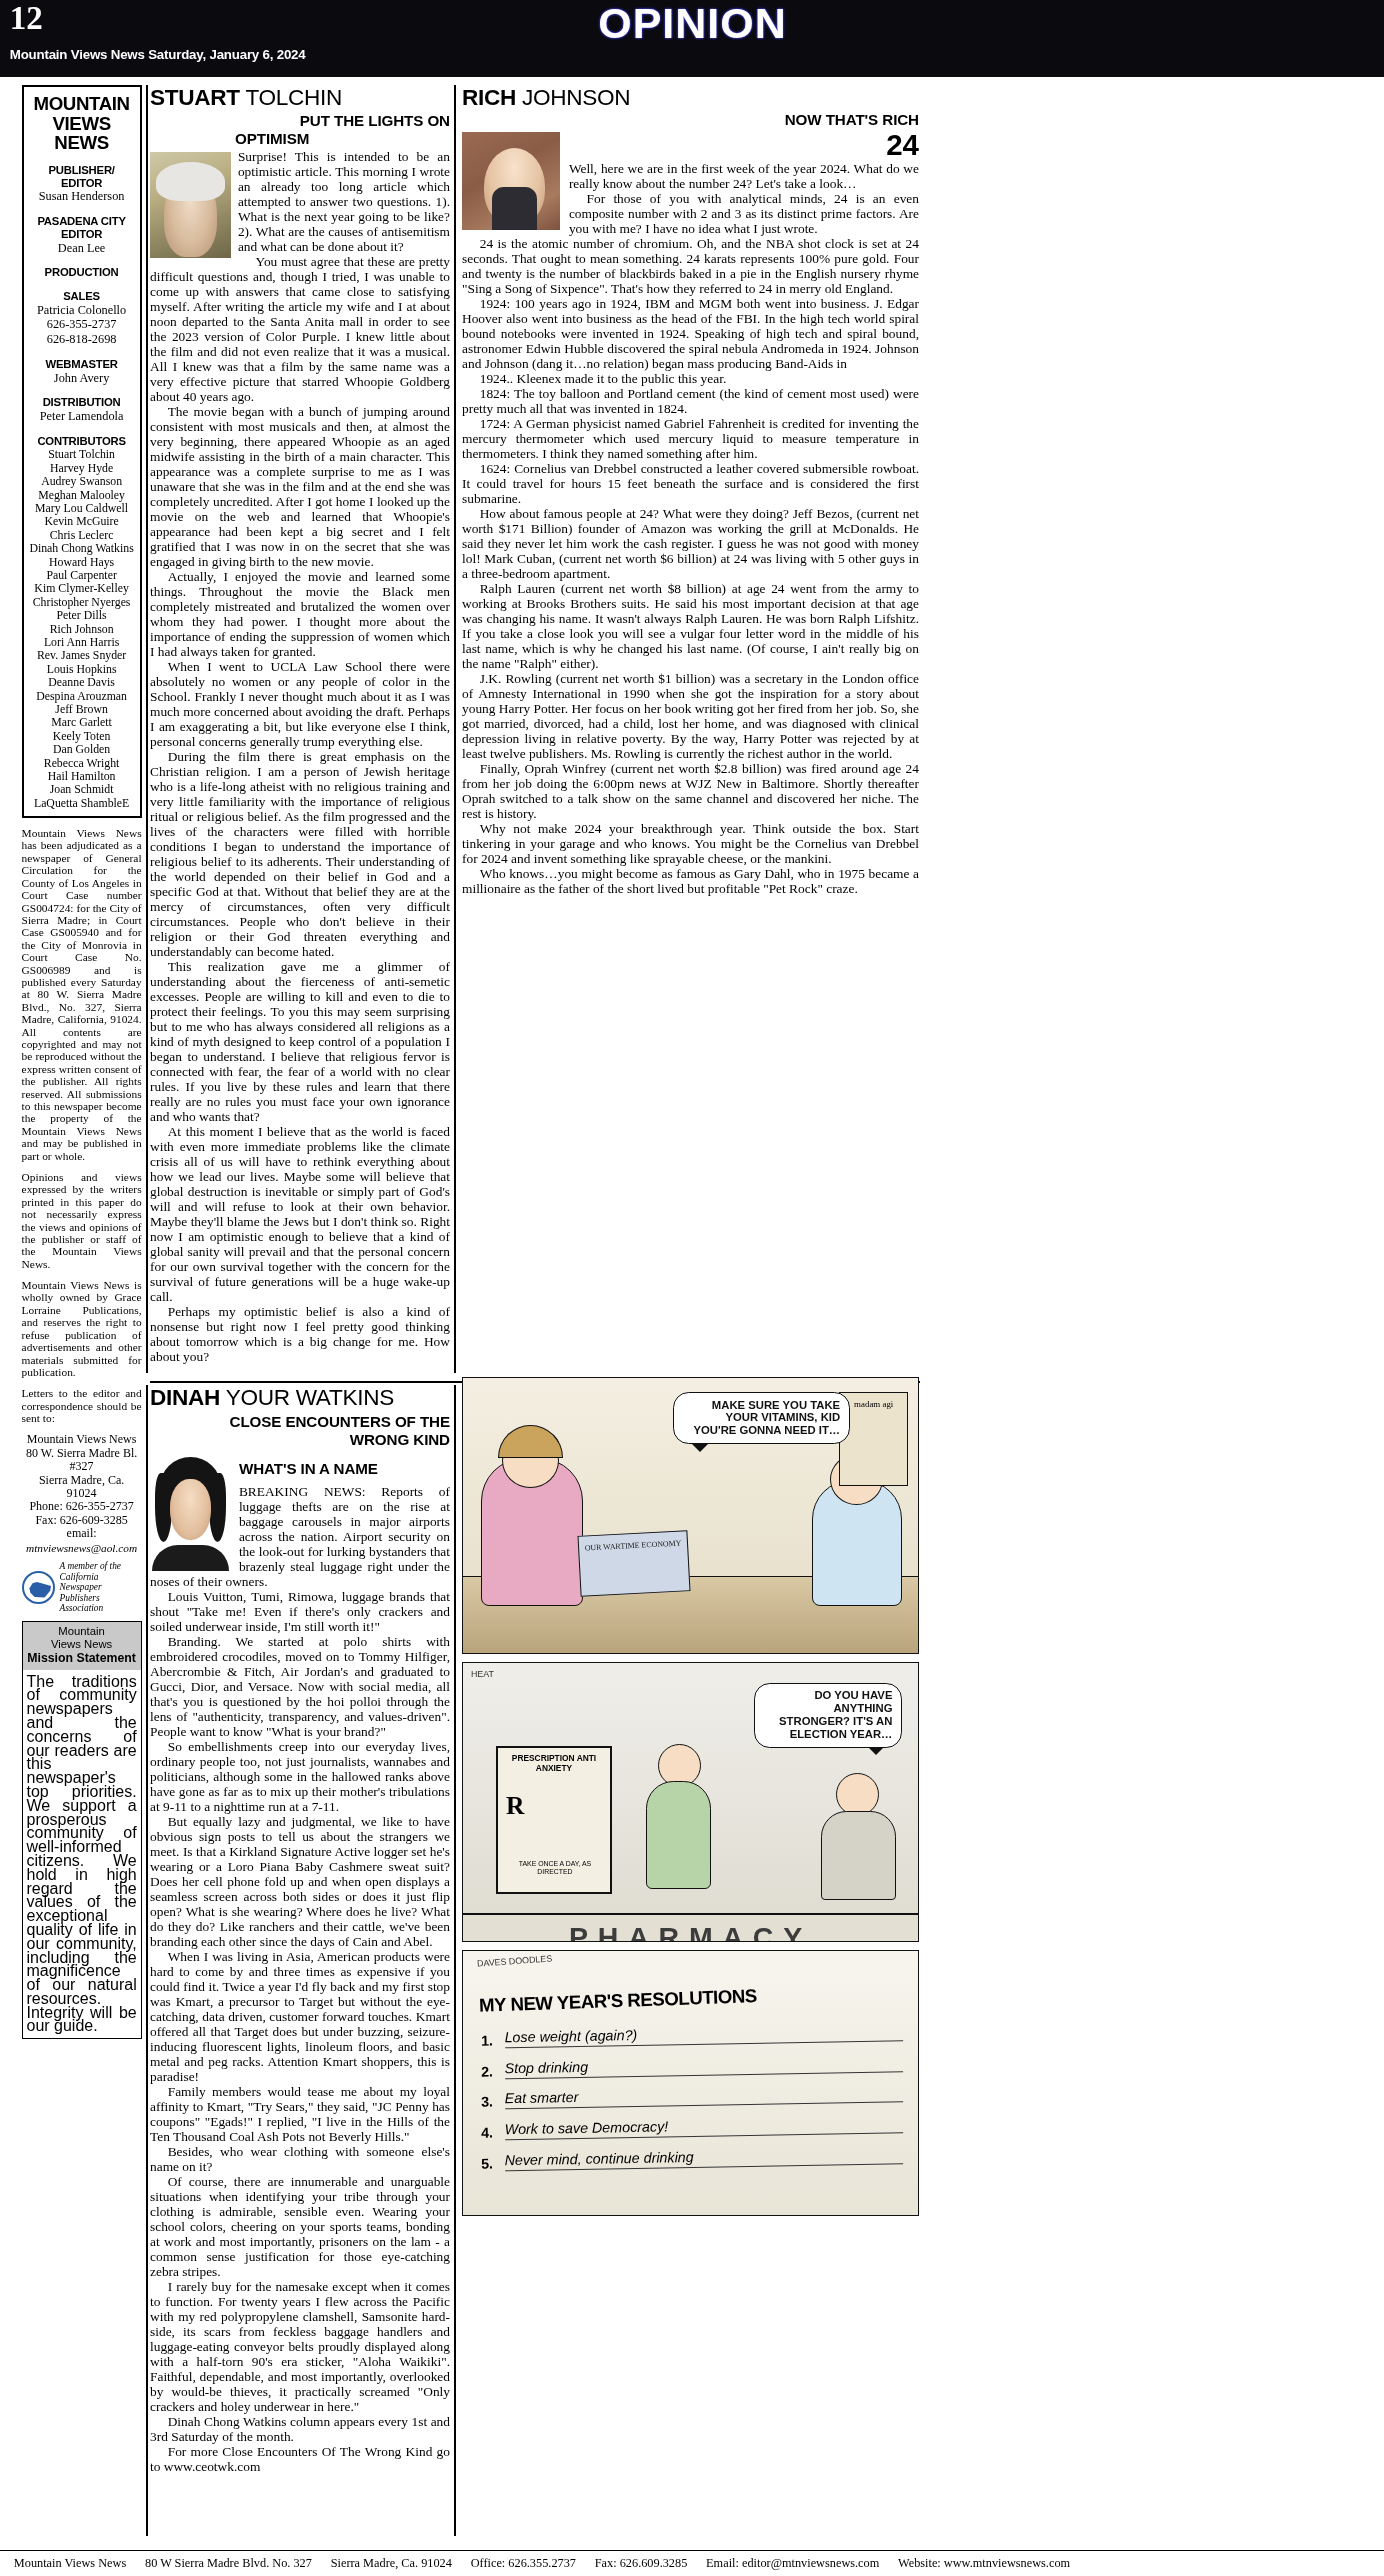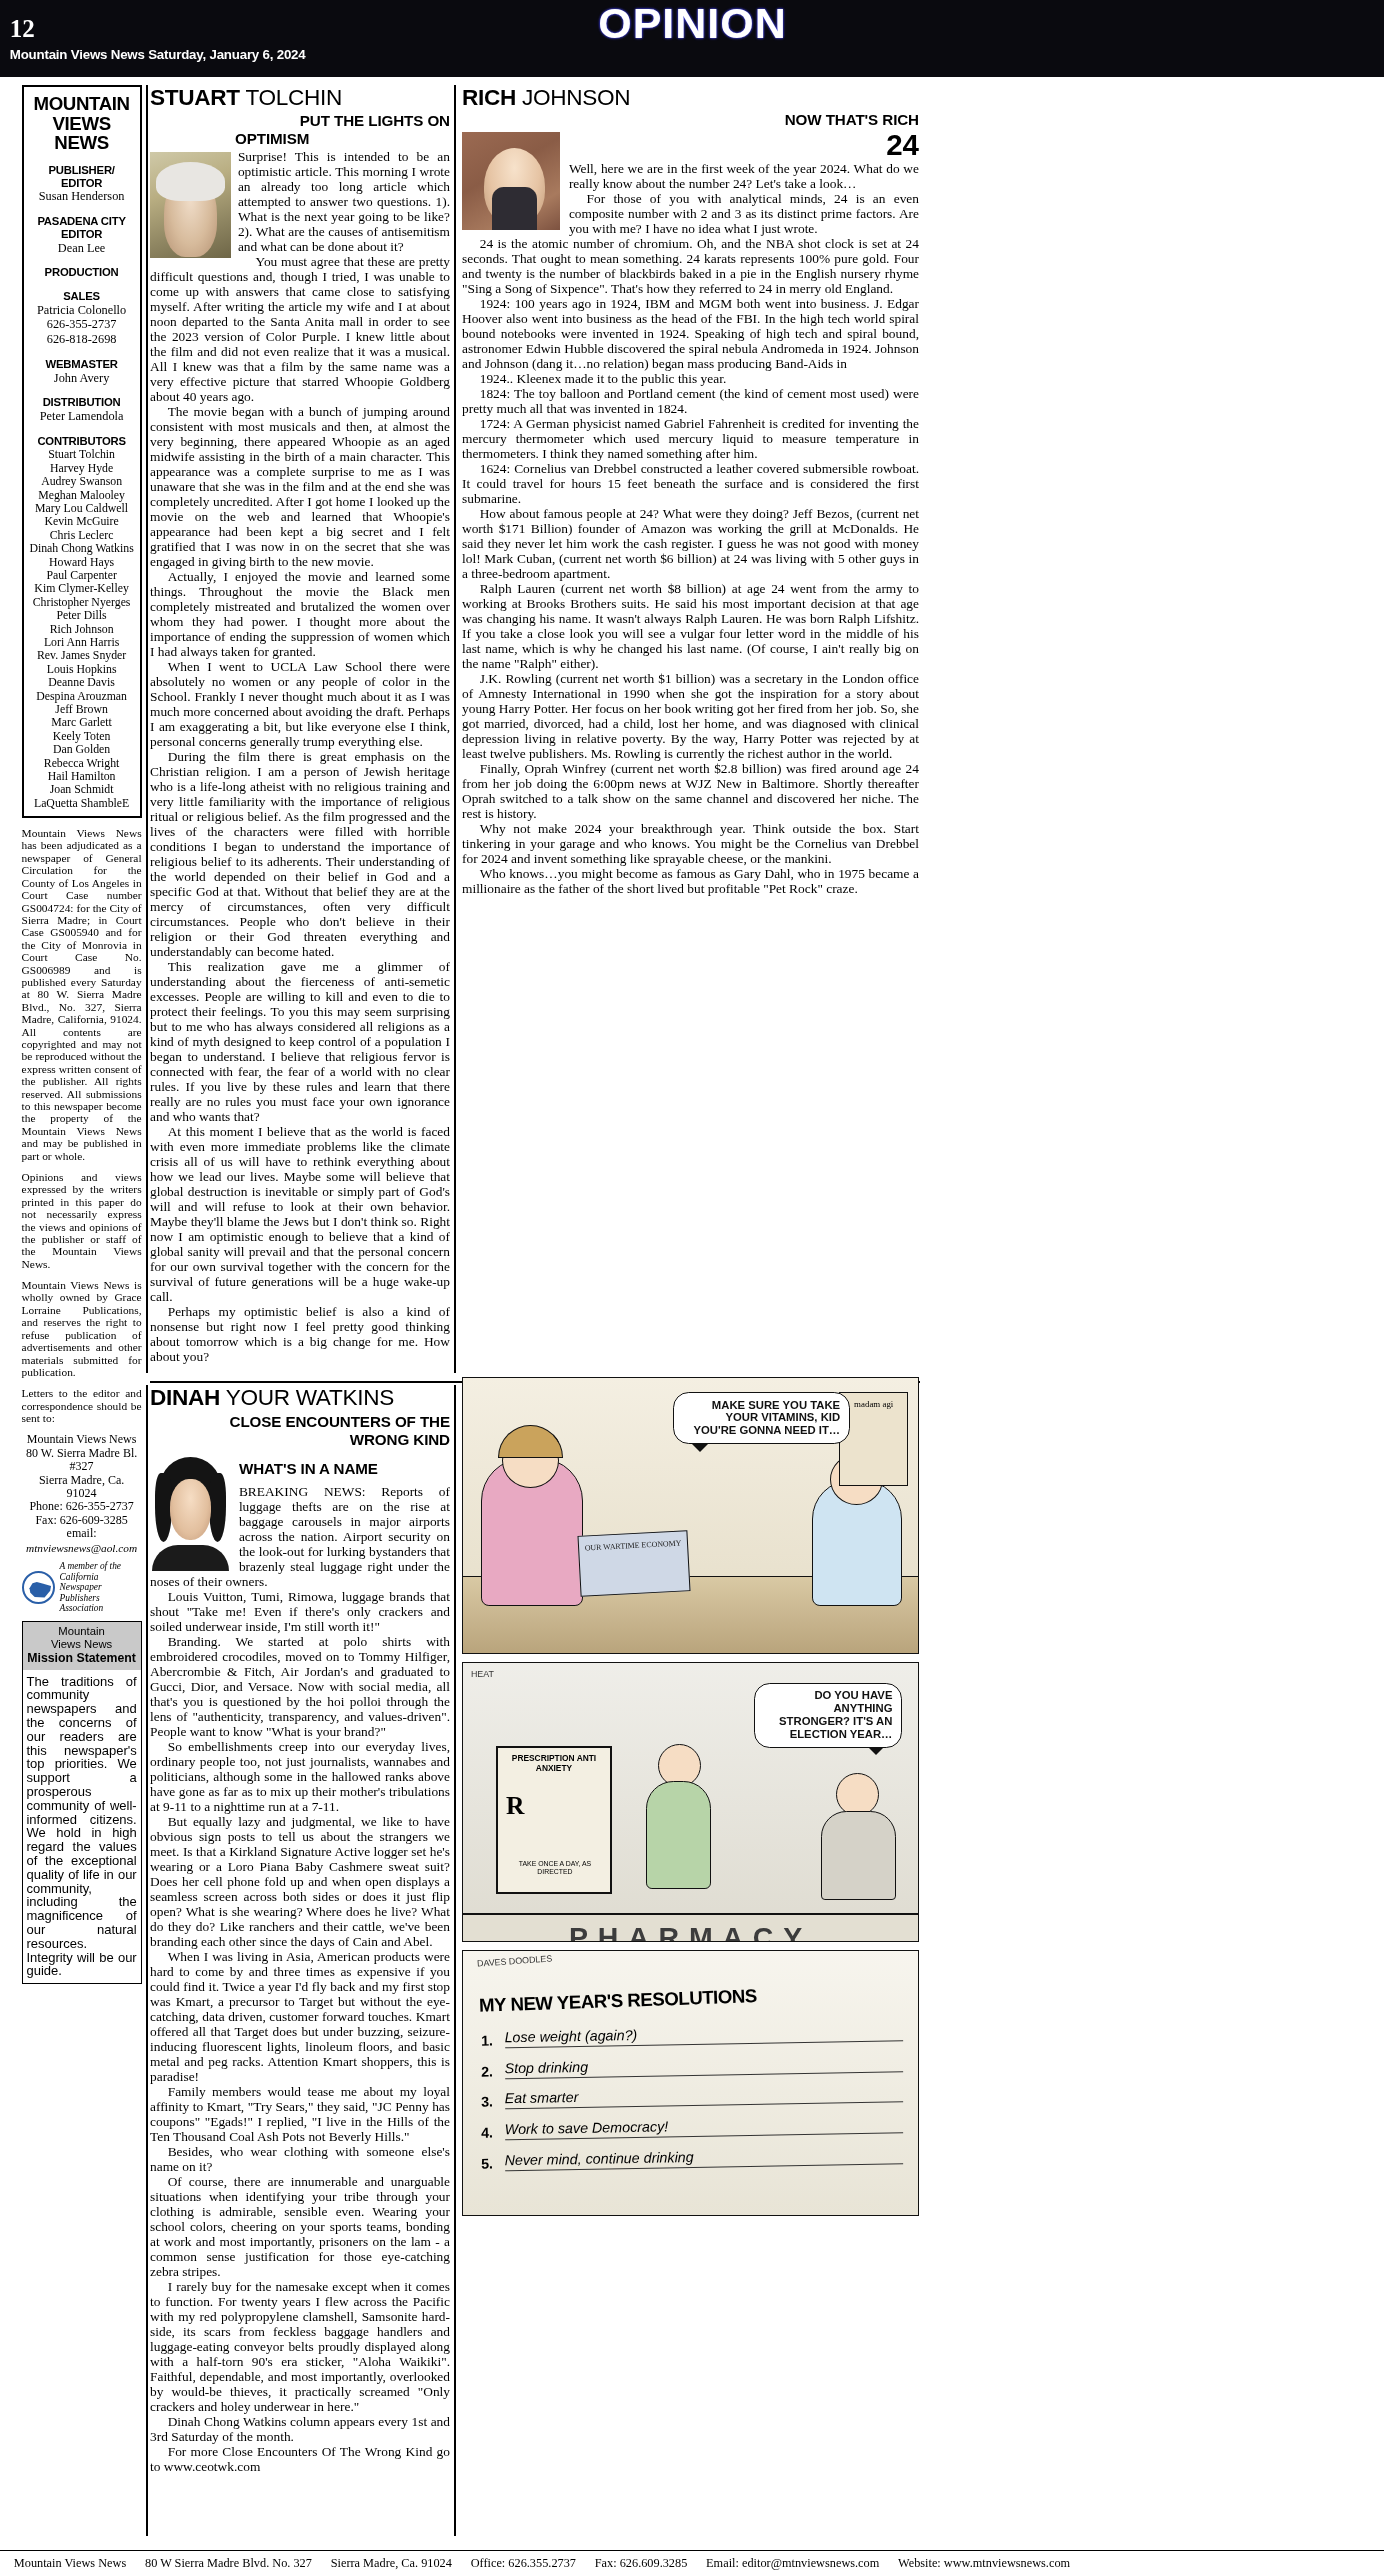--- a/index.html
+++ b/index.html
@@ -11,23 +11,23 @@
     color:#000;
     position:relative;
     overflow:hidden;
   }
   
   .topbar {
     position:absolute; left:0; top:0; width:1385px; height:77px;
     background:#0a0a0f; color:#fff;
   }
   .page-num {
-    position:absolute; left:9.8px; top:16px;
-    font-family:"Liberation Serif", serif;
-    font-size:25px; font-weight:bold; line-height:1; color:#fff;
+    position:absolute; left:9.8px; top:2px;
+    font-family:"Liberation Serif", serif;
+    font-size:33px; font-weight:bold; line-height:1; color:#fff;
   }
   .opinion-word {
     position:absolute; left:0; top:0; width:1385px; text-align:center;
     font-family:"Liberation Sans", sans-serif;
     font-size:43px; font-weight:bold; letter-spacing:1px;
     line-height:47px; color:#ffffff;
     text-shadow:0 0 2px #3b3bdd, 0 0 3px #3b3bdd;
   }
   .dateline {
     position:absolute; left:9.8px; top:47px;
@@ -96,21 +96,21 @@
   }
   .mission-hd {
     background:#c9c9c9; text-align:center; padding:3px 2px 3.9px 2px;
     font-family:"Liberation Sans", sans-serif;
   }
   .mission-hd .l1 { font-size:11.3px; line-height:12.8px; font-weight:normal;}
   .mission-hd .l2 { font-size:11.3px; line-height:12.8px; }
   .mission-hd .l3 { font-size:12.3px; font-weight:bold; line-height:14.8px; }
   .mission-body {
     padding:4.9px 3.9px; font-family:"Liberation Sans", sans-serif;
-    font-size:13px; line-height:13.8px; text-align:justify;
+    font-size:16px; line-height:13.8px; text-align:justify;
   }
 
   
   .vrule { position:absolute; width:2px; background:#000; }
 
   
   .col-stuart { position:absolute; left:150px; top:85px; width:300px; }
   .byline {
     font-family:"Liberation Sans", sans-serif;
     font-size:22.6px; line-height:25.6px; letter-spacing:-0.3px;

